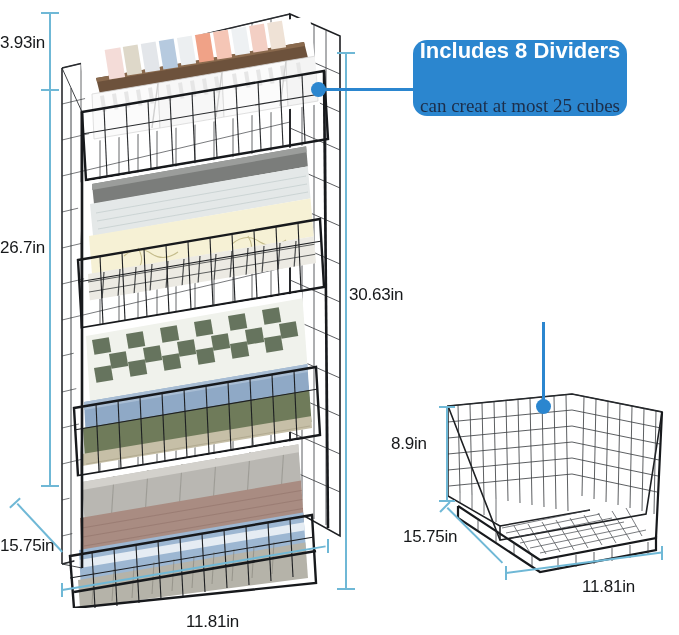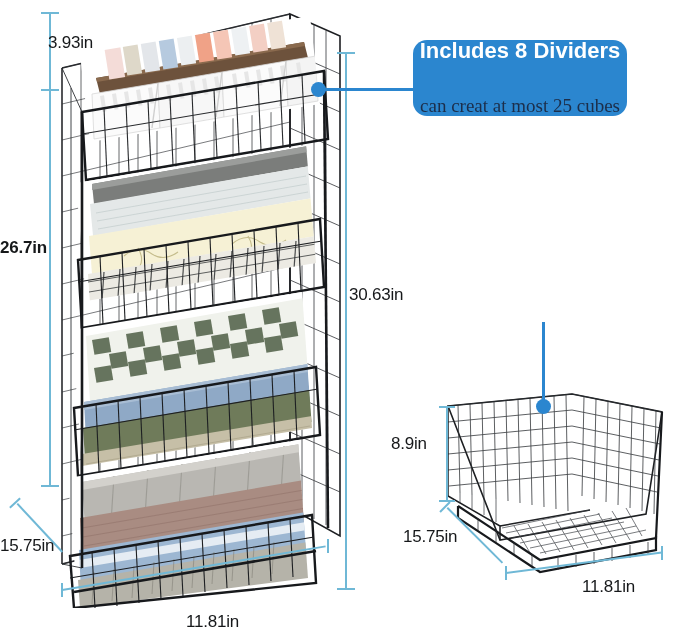--- a/index.html
+++ b/index.html
@@ -526,25 +526,25 @@
         <line x1="56" y1="152" x2="56" y2="164"></line>
         <line x1="74" y1="164" x2="74" y2="176"></line>
         <line x1="92" y1="176" x2="92" y2="188"></line>
       </g>
     </svg>
   </div>
 
   <div class="dim-line dim-v" style="left:49px; top:12px; height:78px;"></div>
   <div class="dim-tick-h" style="left:41px; top:12px; width:18px;"></div>
   <div class="dim-tick-h" style="left:41px; top:89px; width:18px;"></div>
-  <div class="dim-label" style="left:0px; top:33px;margin-left:48px;">3.93in</div>
+  <div class="dim-label" style="left:0px; top:33px;">3.93in</div>
 
   <div class="dim-line dim-v" style="left:49px; top:89px; height:397px;"></div>
   <div class="dim-tick-h" style="left:41px; top:485px; width:18px;"></div>
-  <div class="dim-label" style="left:0px; top:238px;font-weight:bold;">26.7in</div>
+  <div class="dim-label" style="left:0px; top:238px;">26.7in</div>
 
   <div class="dim-line dim-v" style="left:345px; top:52px; height:538px;"></div>
   <div class="dim-tick-h" style="left:337px; top:52px; width:18px;"></div>
   <div class="dim-tick-h" style="left:337px; top:588px; width:18px;"></div>
   <div class="dim-label" style="left:349px; top:285px;">30.63in</div>
 
   <div class="dim-diag" style="left:18px; top:503px; width:66px; transform: rotate(47deg);"></div>
   <div class="dim-tick-v" style="left:14px; top:496px; height:14px; transform: rotate(47deg);"></div>
   <div class="dim-label" style="left:0px; top:536px;">15.75in</div>
 

